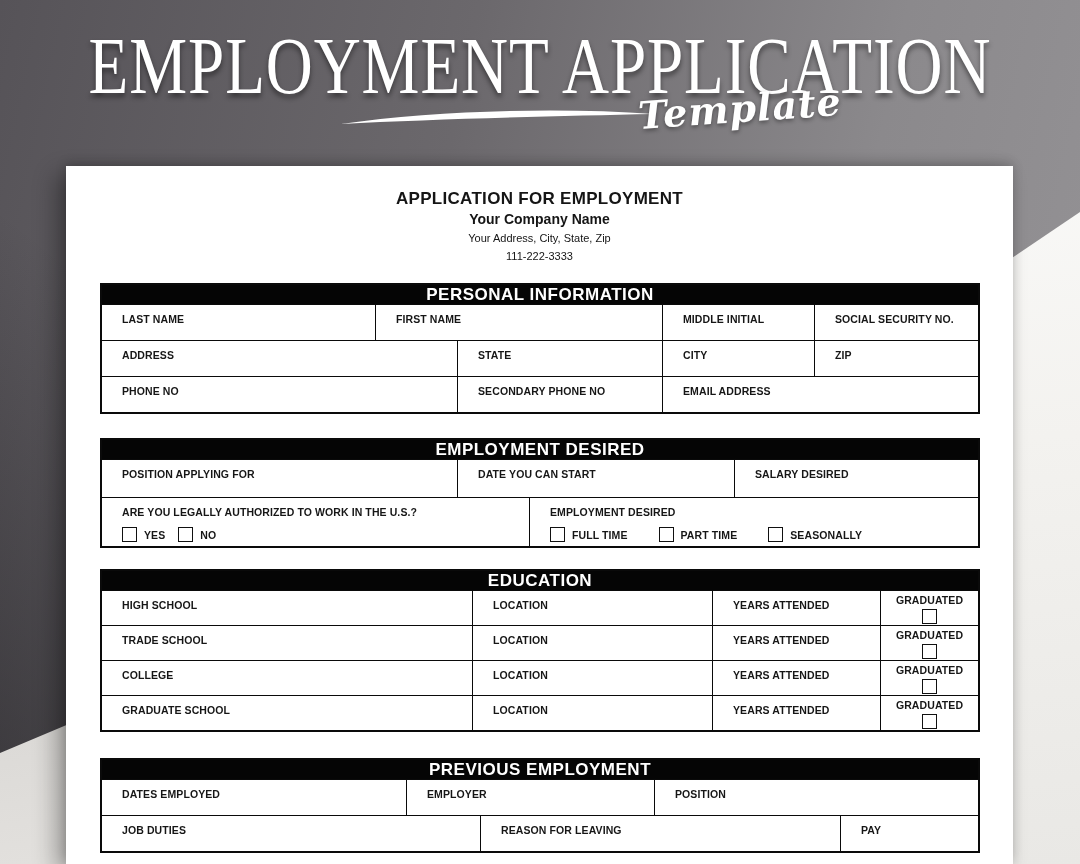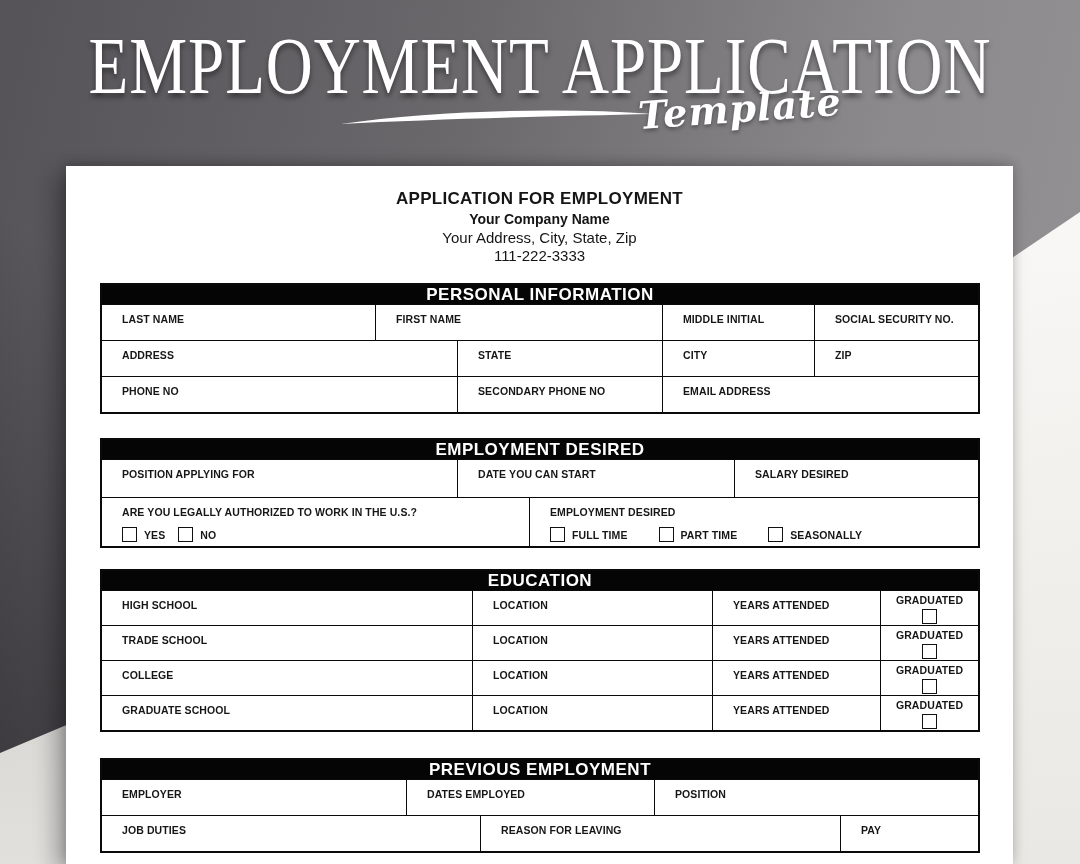--- a/index.html
+++ b/index.html
@@ -47,21 +47,21 @@
 
   
   .paper {
     position:absolute; top:166px; left:66px; width:947px; height:698px;
     background:#ffffff;
     box-shadow:-10px 8px 22px rgba(0,0,0,.32), 0 -3px 10px rgba(0,0,0,.18);
   }
   .form-head { margin-top:23px; text-align:center; color:#151515; }
   .form-head .fh-title { font-size:17px; font-weight:bold; letter-spacing:.3px; line-height:20px; }
   .form-head .fh-company { font-size:14px; font-weight:bold; line-height:19px; margin-top:1px; }
-  .form-head .fh-line { font-size:15px; line-height:18px; }
+  .form-head .fh-line { font-size:11px; line-height:18px; }
 
   .tables { margin:18px 33px 0 34px; }
 
   .section { border:2px solid #0a0a0a; background:#fff; }
   .s1 { margin-top:18px; }
   .s2 { margin-top:24px; }
   .s3 { margin-top:21px; }
   .s4 { margin-top:26px; }
   .bar {
     height:19px; background:#050505; color:#ffffff;
@@ -219,22 +219,22 @@
         <div class="cell grad-cell">
           <span class="lbl">GRADUATED</span>
           <span class="cb"></span>
         </div>
       </div>
     </div>
 
     <div class="section s4">
       <div class="bar">PREVIOUS EMPLOYMENT</div>
       <div class="row h36" style="grid-template-columns:304px 248px auto;">
+        <div class="cell"><span class="lbl">DATES EMPLOYED</span></div>
         <div class="cell"><span class="lbl">EMPLOYER</span></div>
-        <div class="cell"><span class="lbl">DATES EMPLOYED</span></div>
         <div class="cell"><span class="lbl">POSITION</span></div>
       </div>
       <div class="row h36" style="grid-template-columns:378px 360px auto;">
         <div class="cell"><span class="lbl">JOB DUTIES</span></div>
         <div class="cell"><span class="lbl">REASON FOR LEAVING</span></div>
         <div class="cell"><span class="lbl">PAY</span></div>
       </div>
     </div>
 
   </div>

